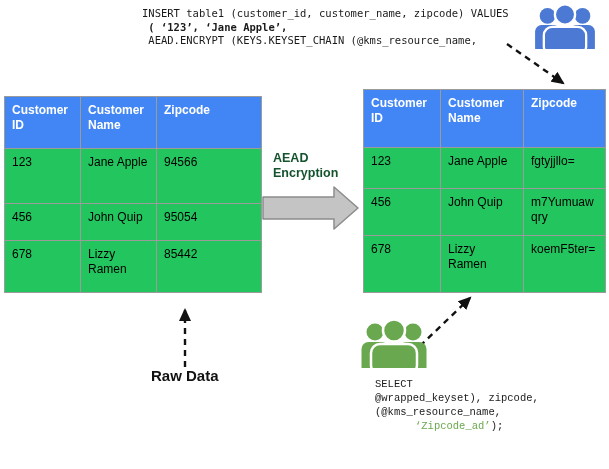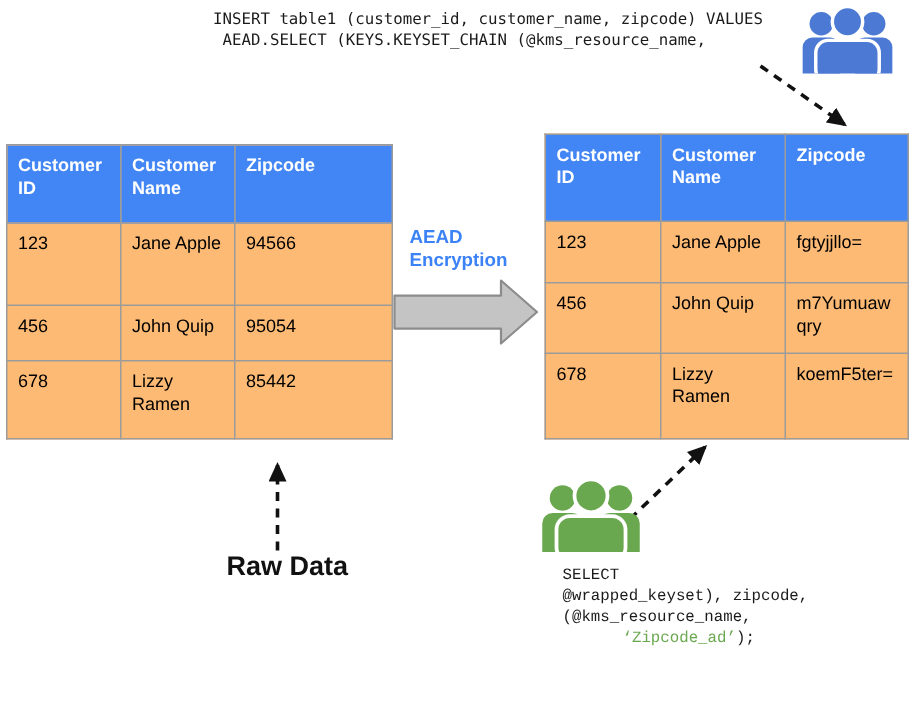--- a/index.html
+++ b/index.html
@@ -12,60 +12,61 @@
   .code {
     position:absolute; font-family:"DejaVu Sans Mono","Liberation Mono",monospace;
     font-size:10.5px; color:#1a1a1a;
   }
   .code .ln { display:block; white-space:pre; }
   #insert-sql { left:142px; top:7px; line-height:13.5px; }
   #insert-sql .bold-ln { font-weight:bold; }
   #select-sql { left:375px; top:377px; line-height:14px;font-family:Liberation Mono, monospace; }
   .green-txt { color:#6aa84f;margin-left:40px; }
   
-  table { position:absolute; border-collapse:collapse; table-layout:fixed; background:#fdba74; }
+  table { position:absolute; border-collapse:collapse; table-layout:fixed; background:#22c55e; }
   th, td {
     border:1px solid #9b9b9b; text-align:left; vertical-align:top;
     font-size:12px; line-height:15px; padding:6px 7px; word-wrap:break-word;
   }
   th { background:#4285f4; color:#ffffff; font-weight:bold; }
   #raw-table { left:4px; top:96px; width:257px; }
   #raw-table thead tr { height:52px; }
   #raw-table tbody tr:nth-child(1) { height:55px; }
   #raw-table tbody tr:nth-child(2) { height:37px; }
   #raw-table tbody tr:nth-child(3) { height:52px; }
   #enc-table { left:363px; top:89px; width:242px; }
   #enc-table thead tr { height:58px; }
   #enc-table tbody tr:nth-child(1) { height:41px; }
   #enc-table tbody tr:nth-child(2) { height:47px; }
   #enc-table tbody tr:nth-child(3) { height:57px; }
   
   #aead-label {
     position:absolute; left:273px; top:151px; width:80px;
-    font-size:12.5px; font-weight:bold; color:#3b82f6; line-height:15px;
+    font-size:12.5px; font-weight:bold; color:#14532d; line-height:15px;
   }
   #raw-data-label {
     position:absolute; left:151px; top:367px;
-    font-size:18px; font-weight:bold; color:#111;
+    font-size:15px; font-weight:bold; color:#111;
   }
   
   .people { position:absolute; }
   #people-blue  { left:533px; top:3px; }
   #people-green { left:358px; top:318px; }
   
   #arrows { position:absolute; left:0; top:0; pointer-events:none; }
 </style>
 </head>
 <body>
 
 <div class="canvas">
 
   <div id="insert-sql" class="code">
     <span class="ln">INSERT table1 (customer_id, customer_name, zipcode) VALUES</span>
-    <span class="ln"> AEAD.SELECT (KEYS.KEYSET_CHAIN (@kms_resource_name,</span>
+    <span class="ln bold-ln"> ( ‘123’, ‘Jane Apple’,</span>
+    <span class="ln"> AEAD.ENCRYPT (KEYS.KEYSET_CHAIN (@kms_resource_name,</span>
   </div>
 
   <svg id="people-blue" class="people" width="64" height="46" viewBox="0 0 68 50">
     <g fill="#4b79d3">
       <circle cx="15" cy="14" r="8.5"></circle>
       <circle cx="53" cy="14" r="8.5"></circle>
       <rect x="1.5" y="24" width="27" height="32" rx="7"></rect>
       <rect x="39.5" y="24" width="27" height="32" rx="7"></rect>
       <circle cx="34" cy="12.5" r="11" stroke="#ffffff" stroke-width="2.5"></circle>
       <rect x="11" y="26" width="46" height="30" rx="9" stroke="#ffffff" stroke-width="2.5"></rect>

